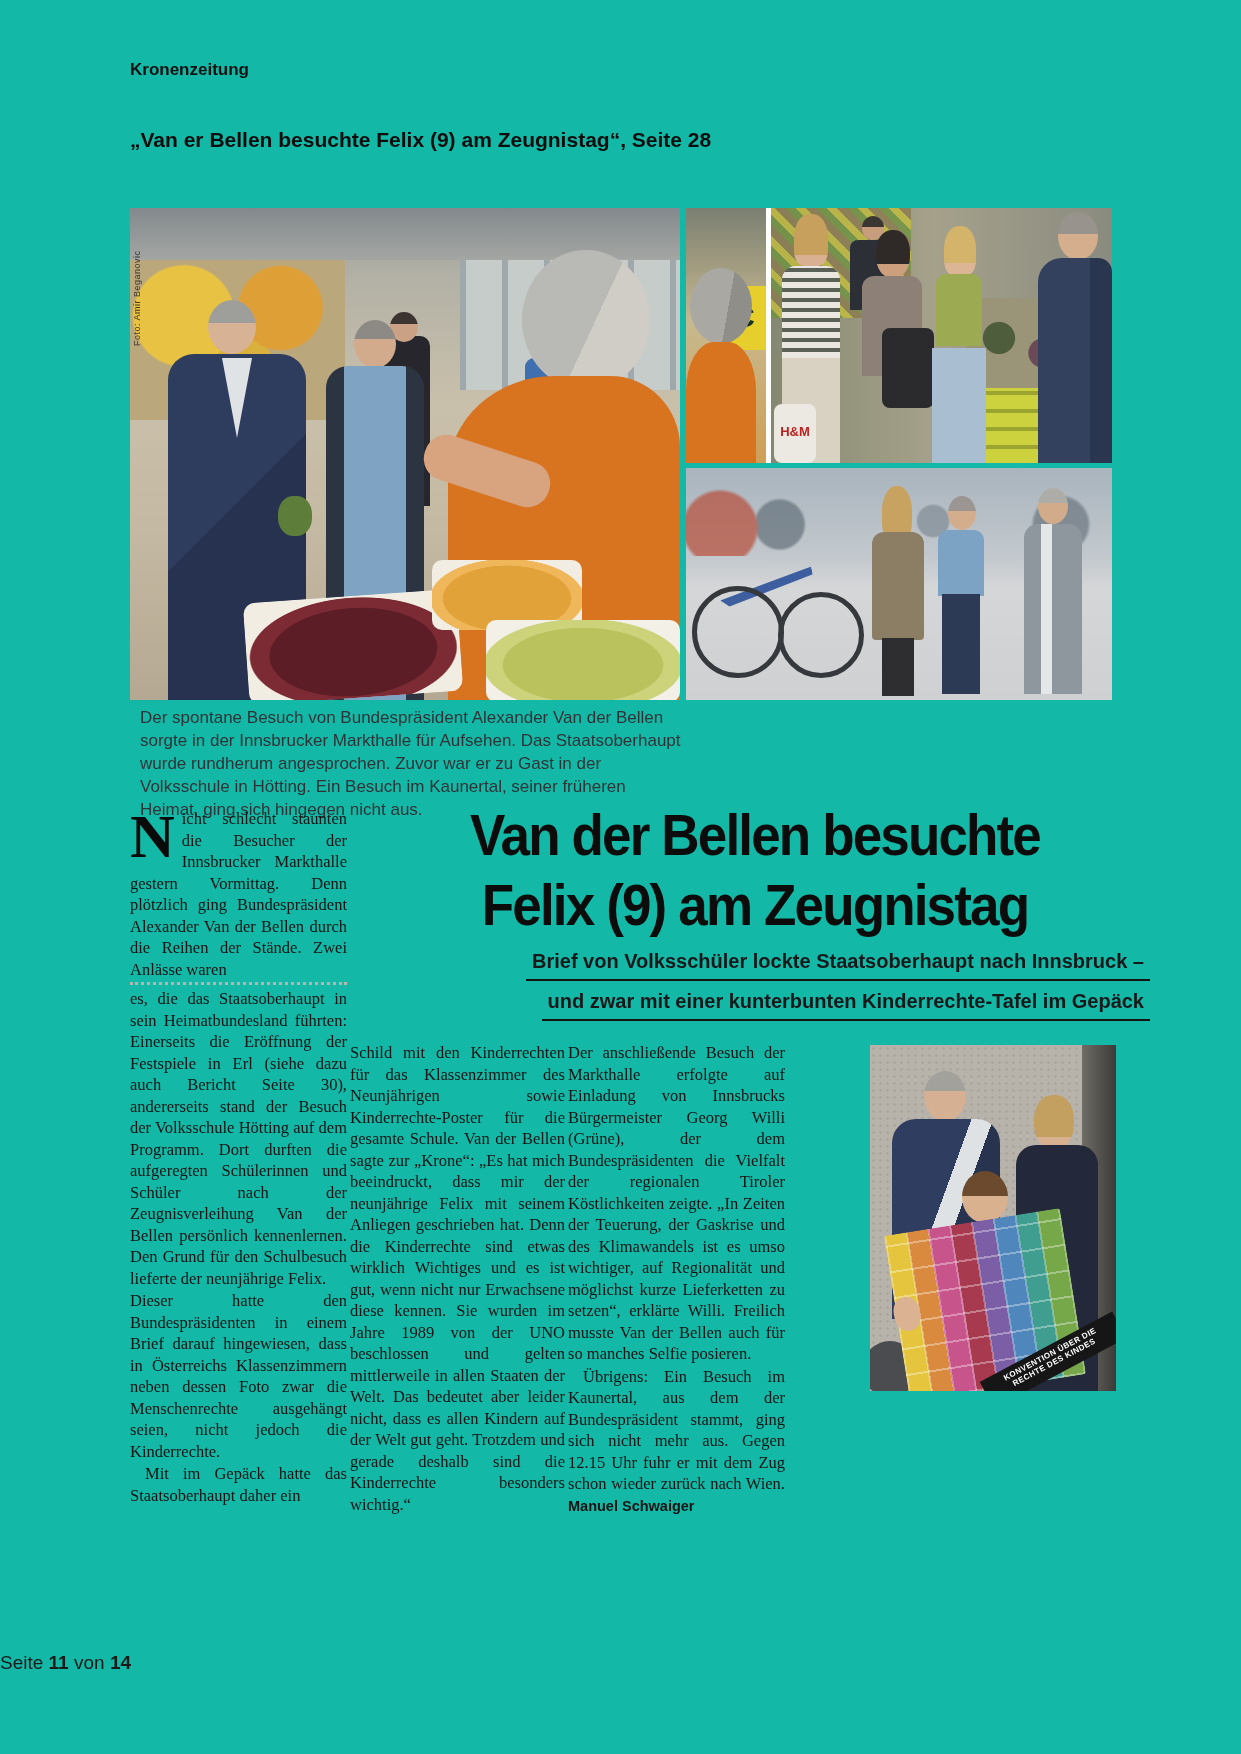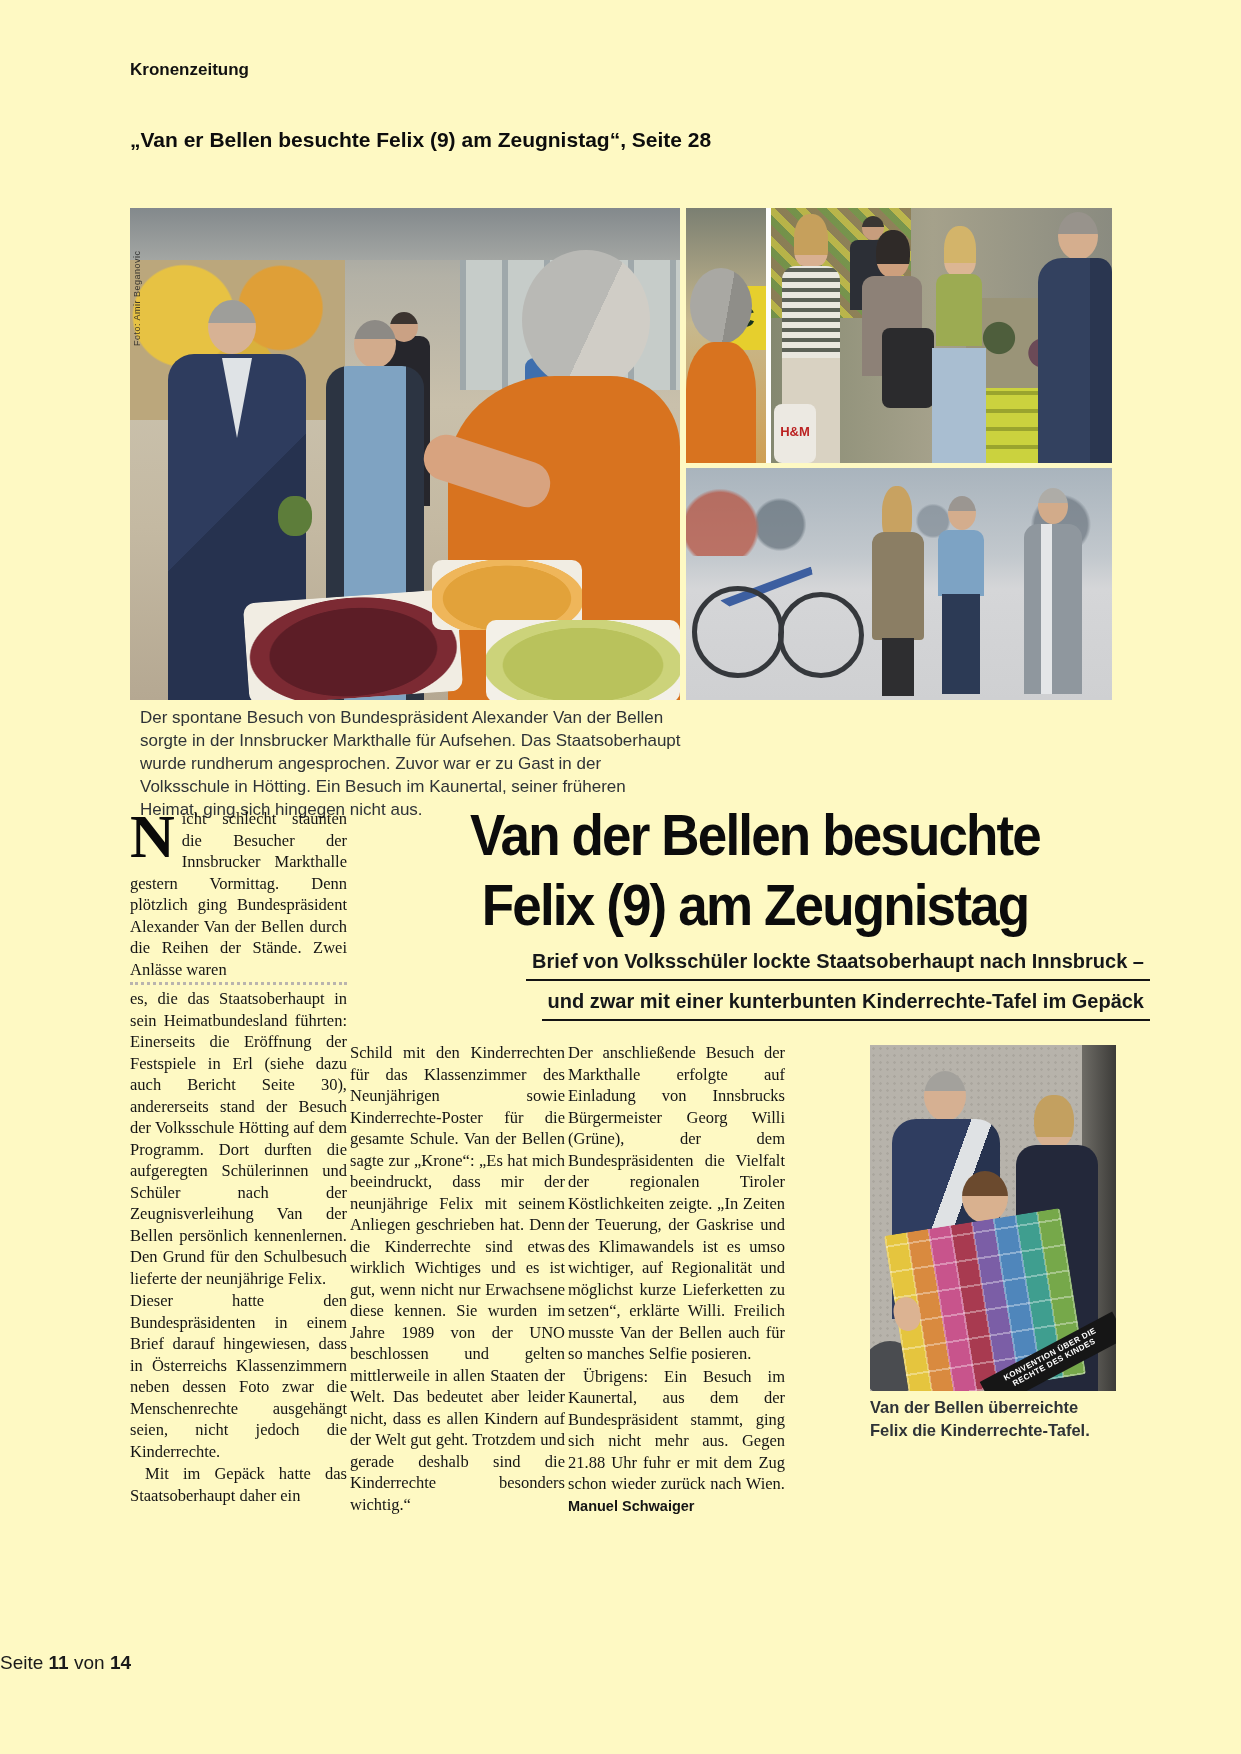--- a/index.html
+++ b/index.html
@@ -1,16 +1,16 @@
 <!DOCTYPE html>
 <html lang="de"><head>
 <meta charset="utf-8">
 <style>
   html,body{margin:0;padding:0;background:#e8e8e8;}
-  .sheet{position:relative;width:1241px;height:1754px;background:#fef9c3;margin:0 auto;
+  .sheet{position:relative;width:1241px;height:1754px;background:#14b8a6;margin:0 auto;
          font-family:"Liberation Sans",sans-serif;color:#1c1c1c;overflow:hidden;}
   .abs{position:absolute;}
   
   .src{left:130px;top:60px;font-size:17px;font-weight:bold;color:#111;}
   .doc-title{left:130px;top:128px;font-size:21px;font-weight:bold;color:#0d0d0d;margin:0;}
   
   .ph{overflow:hidden;background:#b9b7ac;}
   .ph .d{position:absolute;}
   .head{border-radius:50%;}
   .credit{writing-mode:vertical-rl;transform:rotate(180deg);font-size:9px;color:#222;
@@ -171,21 +171,21 @@
     <p>Dieser hatte den Bundespräsidenten in einem Brief darauf hingewiesen, dass in Österreichs Klassenzimmern neben dessen Foto zwar die Menschenrechte ausgehängt seien, nicht jedoch die Kinderrechte.</p>
     <p class="indent">Mit im Gepäck hatte das Staatsoberhaupt daher ein</p>
   </div>
 
   <div class="col" style="left:350px;top:1042px;width:215px;">
     <p>Schild mit den Kinderrechten für das Klassenzimmer des Neunjährigen sowie Kinderrechte-Poster für die gesamte Schule. Van der Bellen sagte zur „Krone“: „Es hat mich beeindruckt, dass mir der neunjährige Felix mit seinem Anliegen geschrieben hat. Denn die Kinderrechte sind etwas wirklich Wichtiges und es ist gut, wenn nicht nur Erwachsene diese kennen. Sie wurden im Jahre 1989 von der UNO beschlossen und gelten mittlerweile in allen Staaten der Welt. Das bedeutet aber leider nicht, dass es allen Kindern auf der Welt gut geht. Trotzdem und gerade deshalb sind die Kinderrechte besonders wichtig.“</p>
   </div>
 
   <div class="col" style="left:568px;top:1042px;width:217px;">
     <p>Der anschließende Besuch der Markthalle erfolgte auf Einladung von Innsbrucks Bürgermeister Georg Willi (Grüne), der dem Bundespräsidenten die Vielfalt der regionalen Tiroler Köstlichkeiten zeigte. „In Zeiten der Teuerung, der Gaskrise und des Klimawandels ist es umso wichtiger, auf Regionalität und möglichst kurze Lieferketten zu setzen“, erklärte Willi. Freilich musste Van der Bellen auch für so manches Selfie posieren.</p>
-    <p class="indent"><span>Übrigens: Ein Besuch im Kaunertal, aus dem der Bundespräsident stammt, ging sich nicht mehr aus. Gegen 21.88 Uhr fuhr er mit dem Zug schon wieder zurück nach Wien. </span><span class="byline">Manuel Schwaiger</span></p>
+    <p class="indent"><span>Übrigens: Ein Besuch im Kaunertal, aus dem der Bundespräsident stammt, ging sich nicht mehr aus. Gegen 12.15 Uhr fuhr er mit dem Zug schon wieder zurück nach Wien. </span><span class="byline">Manuel Schwaiger</span></p>
   </div>
 
   <figure class="abs ph" style="left:870px;top:1045px;width:246px;height:346px;margin:0;
                  background:radial-gradient(#aaa69e 1px,rgba(0,0,0,0) 1.5px) 0 0/7px 7px,#b7b3ab;">
     <div class="d" style="left:212px;top:0;width:34px;height:346px;background:linear-gradient(90deg,#6e6c66,#3c3b38);"></div>
 
     <div class="d head" style="left:54px;top:26px;width:42px;height:50px;background:linear-gradient(#a3a19c 0 40%,#d6b092 40%);"></div>
     <div class="d" style="left:22px;top:74px;width:108px;height:200px;border-radius:24px 24px 0 0;
                 background:linear-gradient(110deg,#2f3d60 0 44%,#dfe2e4 44% 56%,#27334f 56%);"></div>
 
@@ -200,21 +200,20 @@
                 background:repeating-linear-gradient(0deg,rgba(255,255,255,.35) 0 2px,rgba(0,0,0,0) 2px 26px),
                            repeating-linear-gradient(90deg,rgba(255,255,255,.28) 0 2px,rgba(0,0,0,0) 2px 22px),
                            linear-gradient(90deg,#e5c53e 0 13%,#d98a3f 13% 25%,#c8548c 25% 38%,#a83a50 38% 50%,#7b5ea6 50% 62%,#4f86bb 62% 75%,#3f9e8f 75% 87%,#76a84a 87%);"></div>
     <div class="d" style="left:24px;top:252px;width:26px;height:34px;background:#dcb392;border-radius:45%;transform:rotate(-12deg);"></div>
     <div class="d ribbon" style="left:108px;top:300px;width:150px;height:26px;transform:rotate(-28deg);padding-top:4px;">
       <span>KONVENTION ÜBER DIE</span><br>
       <span>RECHTE DES KINDES</span>
     </div>
   </figure>
 
-  <p class="abs cap-right" style="left:870px;top:1396px;width:248px;">Van der Bellen überreichte Felix die Kinderrechte-Tafel.</p>
 
   <div class="abs footer">
     <span>Seite</span>
     <span class="b">11</span>
     <span>von</span>
     <span class="b">14</span>
   </div>
 
 </div>
 

